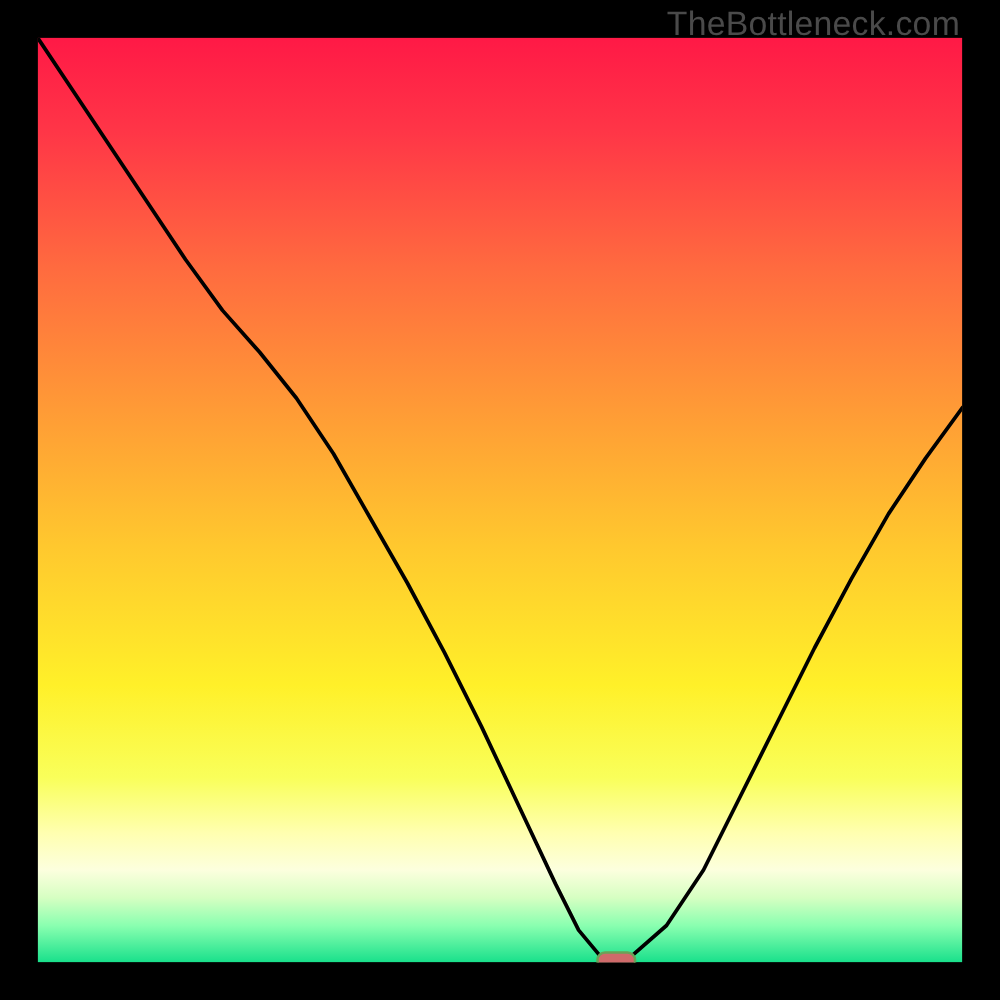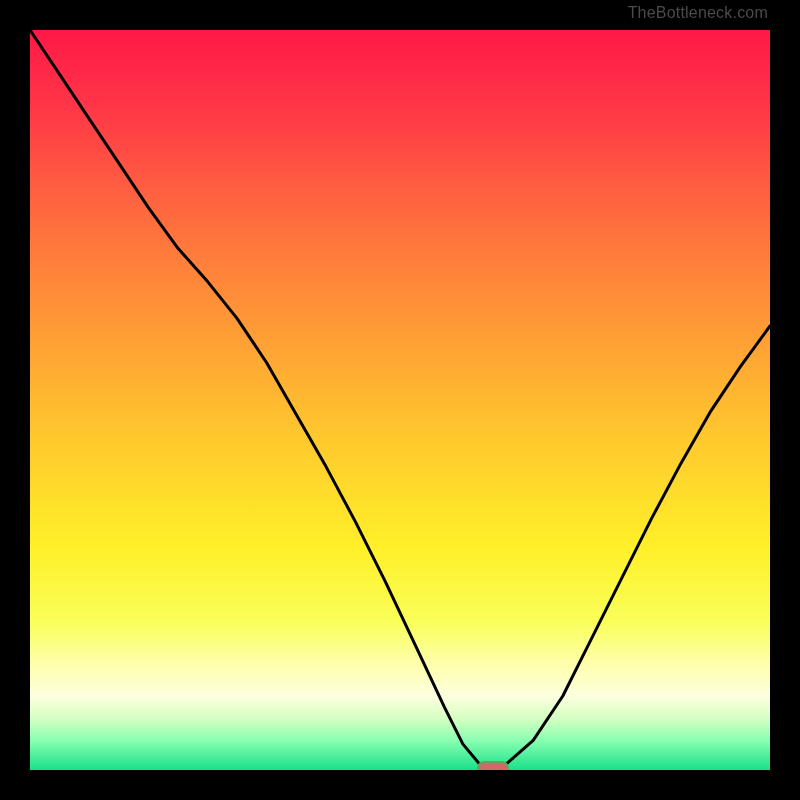--- a/index.html
+++ b/index.html
@@ -32,21 +32,21 @@
     left: 0;
     top: 0;
     width: 740px;
     height: 740px;
   }
   .watermark {
     position: absolute;
     top: 4px;
     right: 32px;
     color: #4a4a4a;
-    font-size: 16px;
+    font-size: 27px;
     font-weight: 500;
     letter-spacing: 0.2px;
   }
   svg.curve {
     position: absolute;
     left: 0;
     top: 0;
     width: 740px;
     height: 740px;
   }

